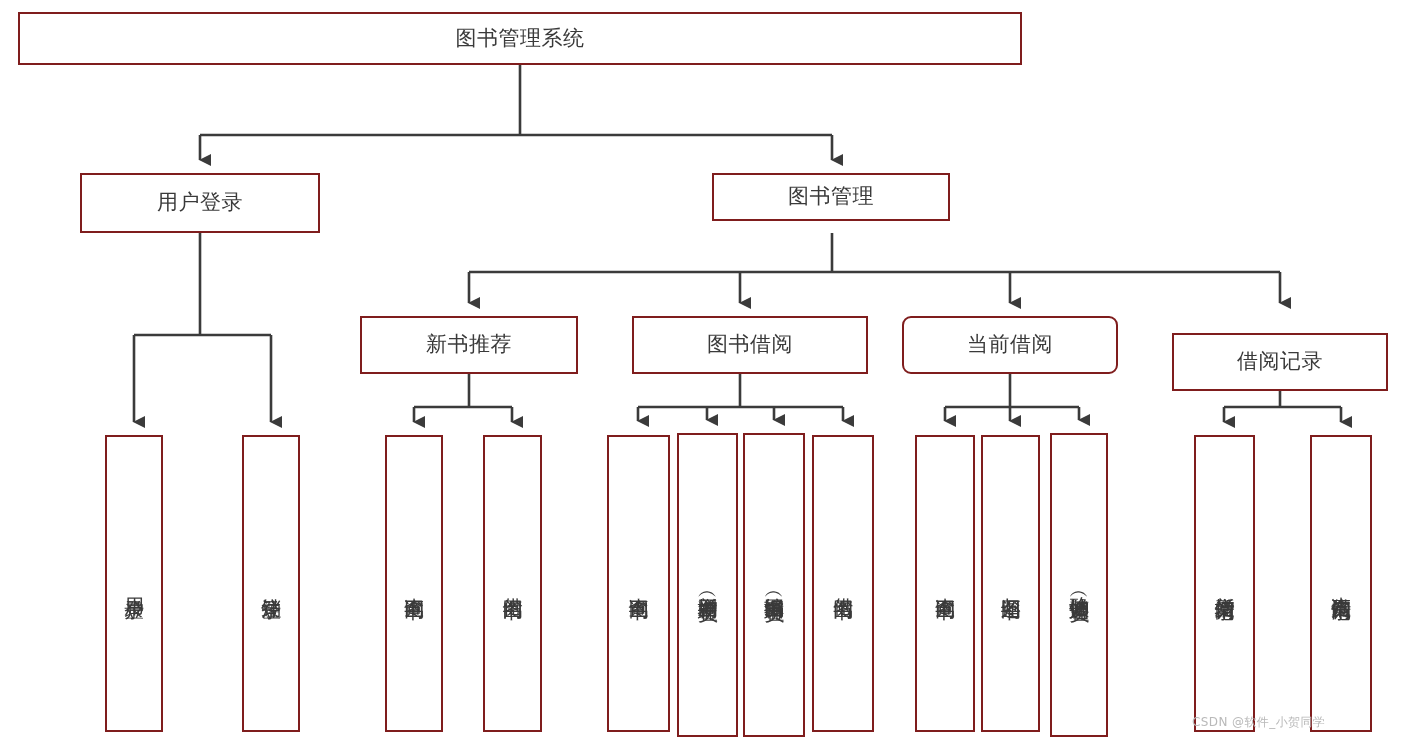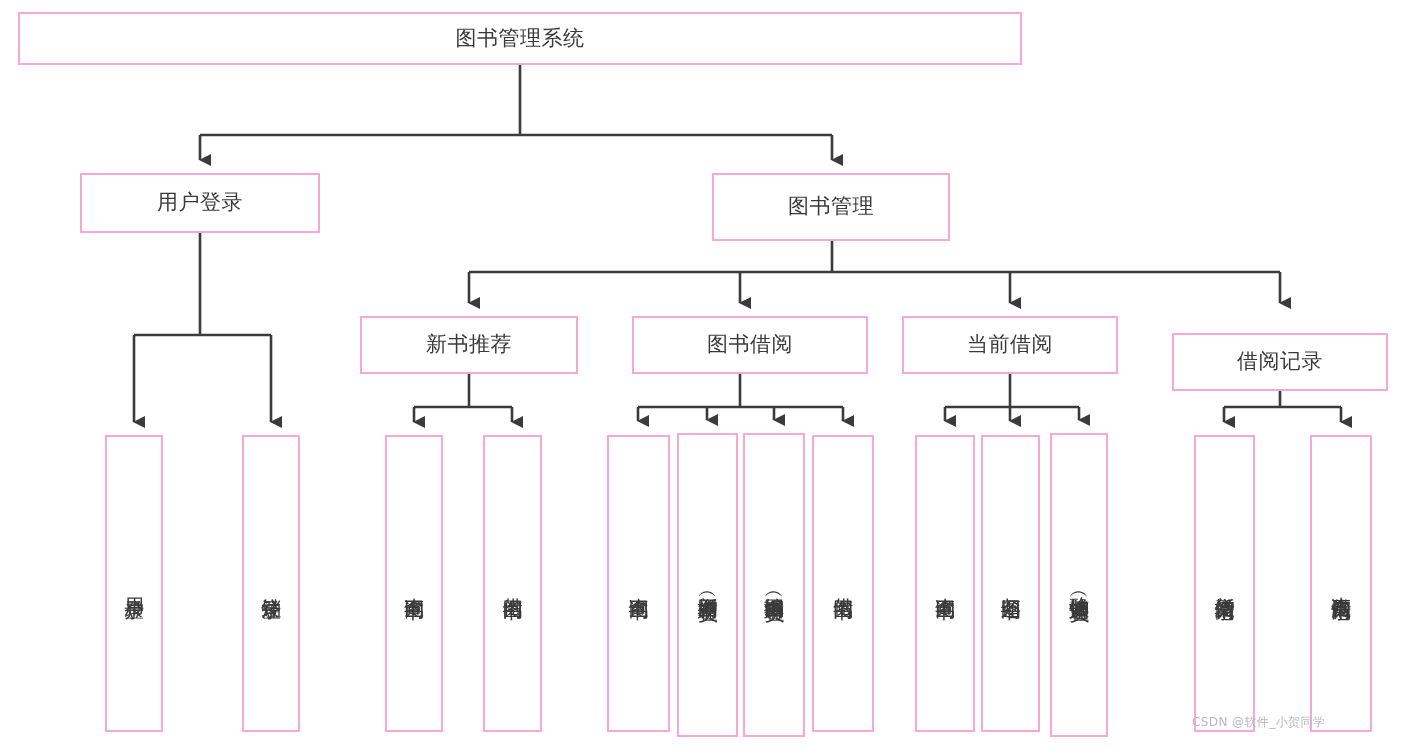--- a/index.html
+++ b/index.html
@@ -22,21 +22,21 @@
     left: 0;
     top: 0;
     width: 1405px;
     height: 747px;
     pointer-events: none;
   }
   .node {
     position: absolute;
     box-sizing: border-box;
     background: #ffffff;
-    border: 2px solid #f9a8d4;
+    border: 2px solid #7f1d1d;
     display: flex;
     align-items: center;
     justify-content: center;
     color: #3a3a3a;
   }
   .node.h {
     
   }
   .node.h .label {
     font-size: 21px;
@@ -119,31 +119,31 @@
     </g>
   </svg>
 
   <div class="node h" style="left:18px; top:12px; width:1004px; height:53px;">
     <span class="label">图书管理系统</span>
   </div>
 
   <div class="node h" style="left:80px; top:173px; width:240px; height:60px;">
     <span class="label">用户登录</span>
   </div>
-  <div class="node h" style="left:712px; top:173px; width:238px; height:68px;">
+  <div class="node h" style="left:712px; top:173px; width:238px; height:48px;">
     <span class="label">图书管理</span>
   </div>
 
   <div class="node h" style="left:360px; top:316px; width:218px; height:58px;">
     <span class="label">新书推荐</span>
   </div>
   <div class="node h" style="left:632px; top:316px; width:236px; height:58px;">
     <span class="label">图书借阅</span>
   </div>
-  <div class="node h" style="left:902px; top:316px; width:216px; height:58px;">
+  <div class="node h" style="left:902px; top:316px; width:216px; height:58px;border-radius:9px;">
     <span class="label">当前借阅</span>
   </div>
   <div class="node h" style="left:1172px; top:316px; width:216px; height:58px;margin-top:17px;">
     <span class="label">借阅记录</span>
   </div>
 
   <div class="node v" style="left:105px; top:435px; width:58px; height:297px;">
     <span class="label">用户登录</span>
   </div>
   <div class="node v" style="left:242px; top:435px; width:58px; height:297px;">

